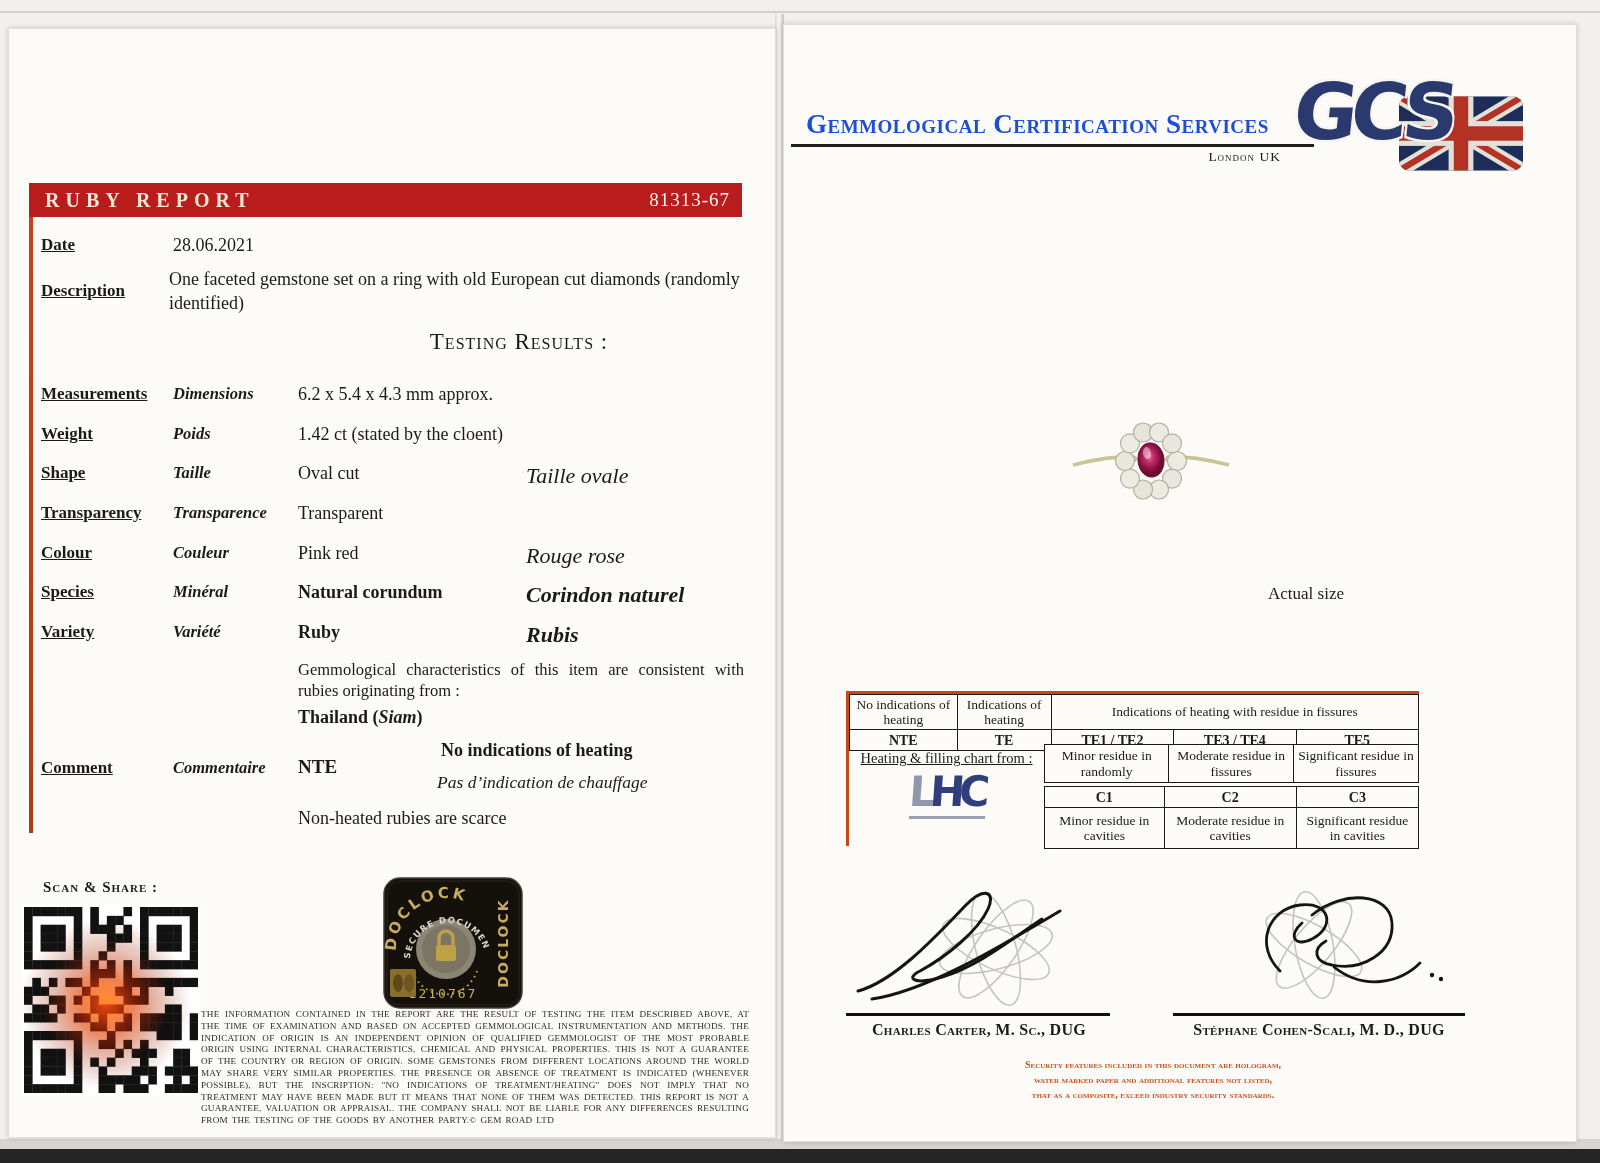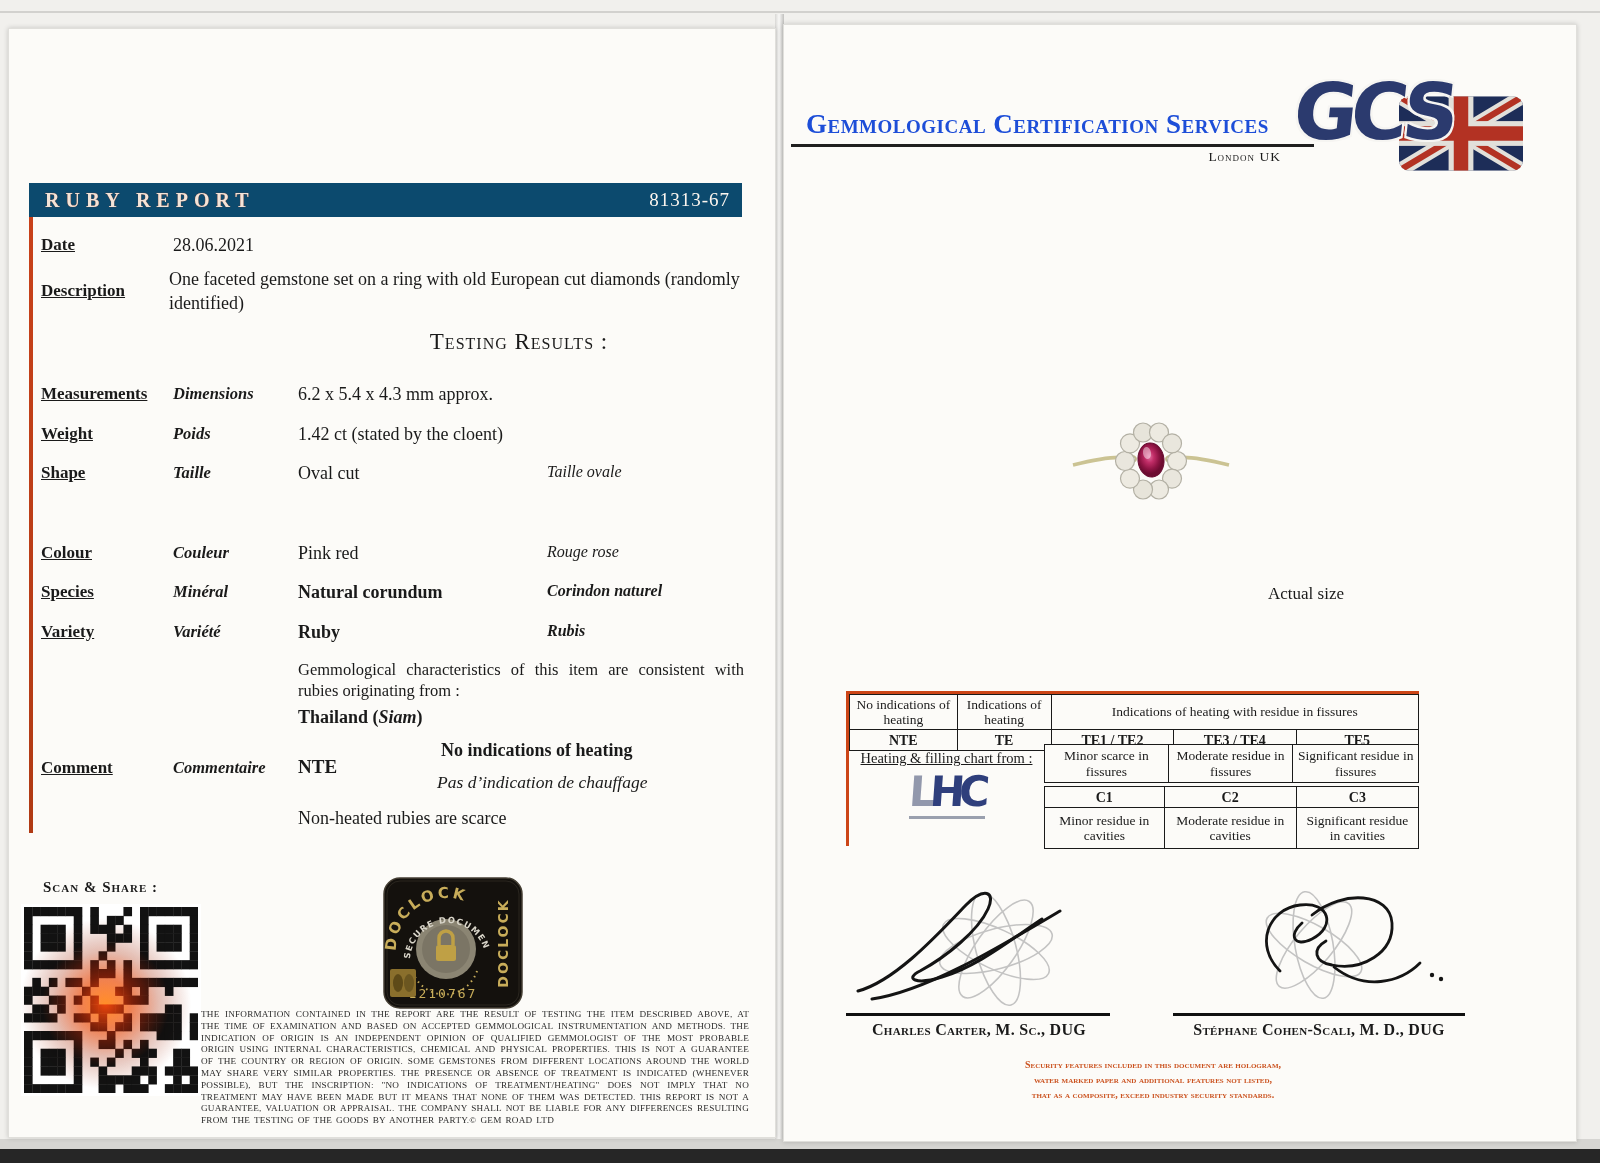--- a/index.html
+++ b/index.html
@@ -14,30 +14,30 @@
   .scan-topline{left:0;top:11px;width:1600px;height:2px;background:#d2d1ce;}
   .scan-grey-strip{left:0;top:1139px;width:1600px;height:10px;background:#d6d5d2;}
   .scan-dark-strip{left:0;top:1149px;width:1600px;height:14px;background:#262626;}
   .crease{left:775px;top:14px;width:9px;height:1128px;
     background:linear-gradient(to right,rgba(0,0,0,.10),rgba(255,255,255,.55) 45%,rgba(0,0,0,.20));}
   .page{position:absolute;background:#fcfbf8;box-shadow:0 0 5px rgba(0,0,0,.18);border:1px solid #e0dfdb;}
   #page-left{left:8px;top:28px;width:766px;height:1108px;}
   #page-right{left:783px;top:24px;width:792px;height:1116px;}
 
   
-  .report-bar{left:20px;top:154px;width:713px;height:34px;background:#0c4a6e;}
+  .report-bar{left:20px;top:154px;width:713px;height:34px;background:#b91c1c;}
   .report-bar .rb-title{position:absolute;left:16px;top:0;line-height:34px;font-size:20px;font-weight:bold;
     letter-spacing:6px;color:#f3e4d8;text-shadow:0 0 1px #a33412;}
   .report-bar .rb-num{position:absolute;right:12px;top:0;line-height:34px;font-size:19px;color:#fdf6ef;letter-spacing:1px;}
   .left-vline{left:20px;top:188px;width:4px;height:616px;background:linear-gradient(#c8411a,#b03a14);}
 
   .lbl{font-weight:bold;text-decoration:underline;font-size:17px;}
   .frl{font-style:italic;font-weight:600;font-size:16.5px;}
   .val{font-size:18px;}
-  .valfr{font-style:italic;font-size:16px;margin-left:21px;}
+  .valfr{font-style:italic;font-size:22px;}
   .frow{position:absolute;left:32px;width:726px;height:26px;}
   .frow .c0{position:absolute;left:0;top:0;}
   .frow .c1{position:absolute;left:132px;top:0;}
   .frow .c2{position:absolute;left:257px;top:0;}
   .frow .c3{position:absolute;left:485px;top:0;}
   .frow.strong .val,.frow.strong .valfr{font-weight:bold;}
 
   .section-title{left:280px;top:300px;width:460px;text-align:center;font-variant:small-caps;font-size:23px;letter-spacing:1px;}
   .desc-val{left:160px;top:238px;width:578px;font-size:18px;line-height:24px;}
   .origin-note{left:289px;top:630px;width:446px;font-size:16.5px;line-height:21px;text-align:justify;}
@@ -125,20 +125,26 @@
     <span class="c0 lbl">Weight</span>
     <span class="c1 frl">Poids</span>
     <span class="c2 val">1.42 ct (stated by the cloent)</span>
     <span class="c3 valfr"></span>
   </div>
   <div class="frow" style="top:434px">
     <span class="c0 lbl">Shape</span>
     <span class="c1 frl">Taille</span>
     <span class="c2 val">Oval cut</span>
     <span class="c3 valfr">Taille ovale</span>
+  </div>
+  <div class="frow" style="top:474px">
+    <span class="c0 lbl">Transparency</span>
+    <span class="c1 frl">Transparence</span>
+    <span class="c2 val">Transparent</span>
+    <span class="c3 valfr"></span>
   </div>
   <div class="frow" style="top:514px">
     <span class="c0 lbl">Colour</span>
     <span class="c1 frl">Couleur</span>
     <span class="c2 val">Pink red</span>
     <span class="c3 valfr">Rouge rose</span>
   </div>
   <div class="frow strong" style="top:553px">
     <span class="c0 lbl">Species</span>
     <span class="c1 frl">Minéral</span>
@@ -495,21 +501,21 @@
         <td>TE</td>
         <td style="width:125px">TE1 / TE2</td>
         <td style="width:125px">TE3 / TE4</td>
         <td style="width:125px">TE5</td>
       </tr>
     </tbody>
       </table>
     <table class="htab" style="left:195px;top:50px">
       <tbody>
           <tr>
-        <td style="width:125px;height:35px">Minor scarce in fissures</td>
+        <td style="width:125px;height:35px">Minor residue in randomly</td>
         <td style="width:125px">Moderate residue in fissures</td>
         <td style="width:125px">Significant residue in fissures</td>
       </tr>
     </tbody>
       </table>
     <div class="abs source-label">Heating &amp; filling chart from :</div>
     <div class="abs lhc-logo">
       <span class="lhc-text">LHC</span>
       <span class="lhc-bar"></span>
     </div>

